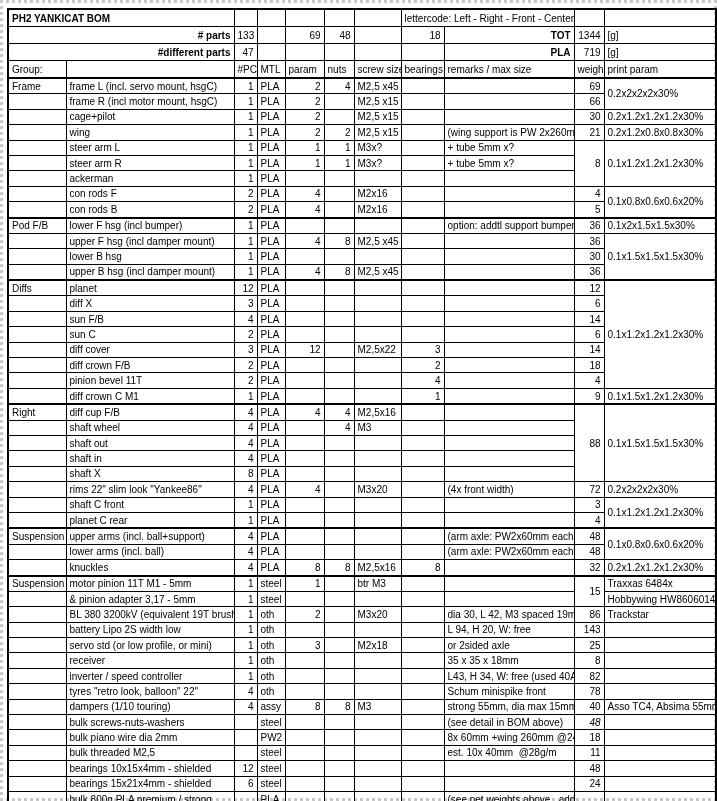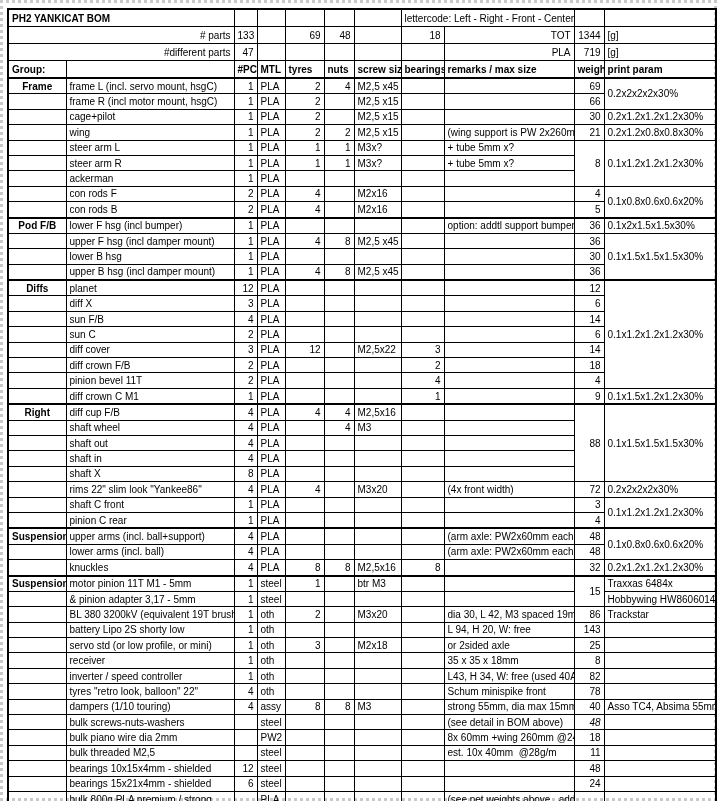--- a/index.html
+++ b/index.html
@@ -20,25 +20,25 @@
     height:14.4px;
     line-height:13px;
     font-size:10px;
     overflow:hidden;
     white-space:nowrap;
     vertical-align:middle;
   }
   tr.top td{height:16px;}
   td.title{font-size:11.5px;font-weight:bold;}
   td.lettercode{font-size:8.5px;padding-left:4px;}
-  .b{font-weight:normal;margin-left:20px;}
+  .b{font-weight:bold;margin-left:20px;}
   .r{text-align:right;}
-  tr.hdr td{font-weight:bold;}
+  tr.hdr td{font-weight:normal;}
   tr.sec td{border-top:2px solid #000;}
-  td.c-group{font-weight:bold;font-size:9.5px;text-align:center;}
+  td.c-group{font-weight:normal;font-size:9.5px;}
   td.c-remarks{font-size:9.3px;}
   td.c-print{font-size:9.3px;}
   td.small{font-size:8px;}
   td.sm{font-size:8.3px;}
   td.italic{font-style:italic;}
   td.indent{padding-left:52px;}
 </style>
 </head>
 <body>
 
@@ -91,21 +91,21 @@
         <td></td>
         <td class="b r">PLA</td>
         <td class="r">719</td>
         <td>[g]</td>
       </tr>
       <tr class="top hdr">
         <td>Group:</td>
         <td></td>
         <td class="r">#PC</td>
         <td>MTL</td>
-        <td>tyres</td>
+        <td>param</td>
         <td>nuts</td>
         <td>screw size</td>
         <td>bearings</td>
         <td>remarks / max size</td>
         <td class="r">weight</td>
         <td>print param</td>
       </tr>
     </tbody>
     <tbody id="data-rows">
         <tr class="sec">
@@ -445,21 +445,21 @@
           <td class="r"></td>
           <td class="r"></td>
           <td class="c-size"></td>
           <td class="r"></td>
           <td class="c-remarks"></td>
           <td class="r c-weight">3</td>
           <td rowspan="2" class="c-print">0.1x1.2x1.2x1.2x30%</td>
         </tr>
         <tr>
           <td class="c-group"></td>
-          <td class="c-desc">pinion C rear</td>
+          <td class="c-desc">planet C rear</td>
           <td class="r">1</td>
           <td class="c-mtl">PLA</td>
           <td class="r"></td>
           <td class="r"></td>
           <td class="c-size"></td>
           <td class="r"></td>
           <td class="c-remarks"></td>
           <td class="r c-weight">4</td>
         </tr>
         <tr class="sec">
@@ -533,21 +533,21 @@
           <td class="r">2</td>
           <td class="r"></td>
           <td class="c-size">M3x20</td>
           <td class="r"></td>
           <td class="c-remarks">dia 30, L 42, M3 spaced 19mm</td>
           <td class="r c-weight">86</td>
           <td class="c-print">Trackstar</td>
         </tr>
         <tr>
           <td class="c-group"></td>
-          <td class="c-desc">battery Lipo 2S shorty low</td>
+          <td class="c-desc">battery Lipo 2S width low</td>
           <td class="r">1</td>
           <td class="c-mtl">oth</td>
           <td class="r"></td>
           <td class="r"></td>
           <td class="c-size"></td>
           <td class="r"></td>
           <td class="c-remarks">L 94, H 20, W: free</td>
           <td class="r c-weight">143</td>
           <td class="c-print"></td>
         </tr>

